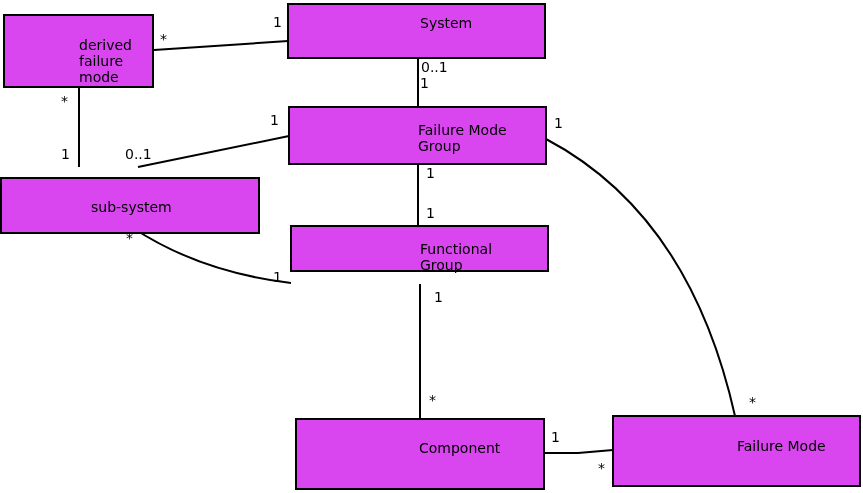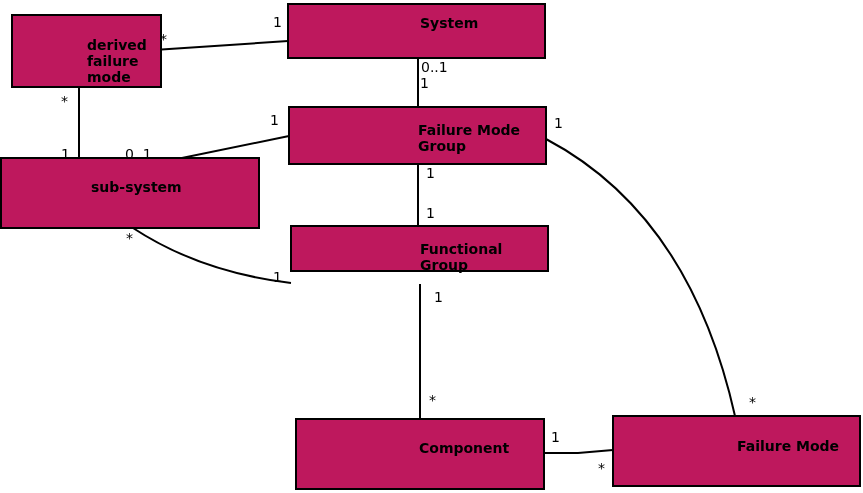--- a/index.html
+++ b/index.html
@@ -18,43 +18,42 @@
     width: 863px; height: 493px;
   }
   .conn {
     fill: none;
     stroke: #000000;
     stroke-width: 2;
   }
   .box {
     position: absolute;
     box-sizing: border-box;
-    background: #be185d;
+    background: #d946ef;
     border: 2px solid #000000;
-    font-weight: bold;
   }
   .box-label {
     position: absolute;
     font-size: 14px;
     line-height: 16px;
     white-space: pre-line;
     color: #000000;
   }
   .mult {
     position: absolute;
     font-size: 14px;
     line-height: 17px;
     color: #000000;
     white-space: nowrap;
   }
   
-  #box-dfm       { left: 11px;   top: 14px;  width: 151px; height: 74px; }
+  #box-dfm       { left: 3px;   top: 14px;  width: 151px; height: 74px; }
   #box-system    { left: 287px; top: 3px;   width: 259px; height: 56px; }
   #box-fmg       { left: 288px; top: 106px; width: 259px; height: 59px; }
-  #box-subsystem { left: 0px;   top: 157px; width: 260px; height: 72px; }
+  #box-subsystem { left: 0px;   top: 177px; width: 260px; height: 57px; }
   #box-fg        { left: 290px; top: 225px; width: 259px; height: 47px; }
   #box-component { left: 295px; top: 418px; width: 250px; height: 72px; }
   #box-fm        { left: 612px; top: 415px; width: 249px; height: 72px; }
 
   #box-dfm       .box-label { left: 74px;  top: 21px; }
   #box-system    .box-label { left: 131px; top: 10px; }
   #box-fmg       .box-label { left: 128px; top: 14px; }
   #box-subsystem .box-label { left: 89px;  top: 20px; }
   #box-fg        .box-label { left: 128px; top: 14px; }
   #box-component .box-label { left: 122px; top: 20px; }

